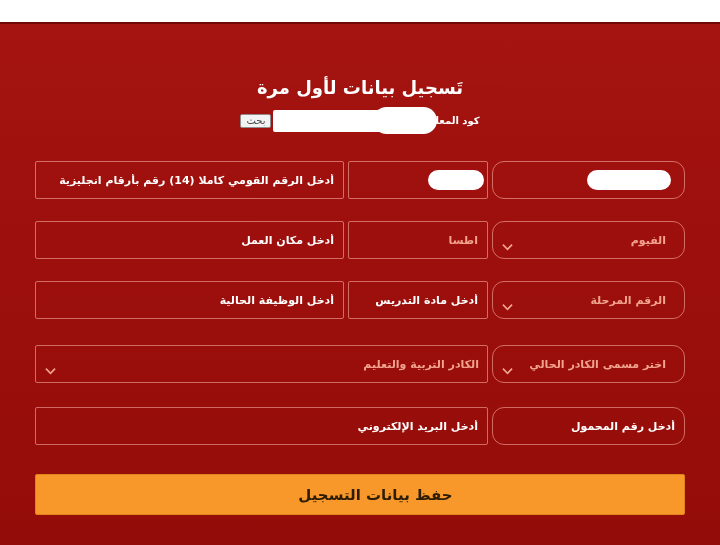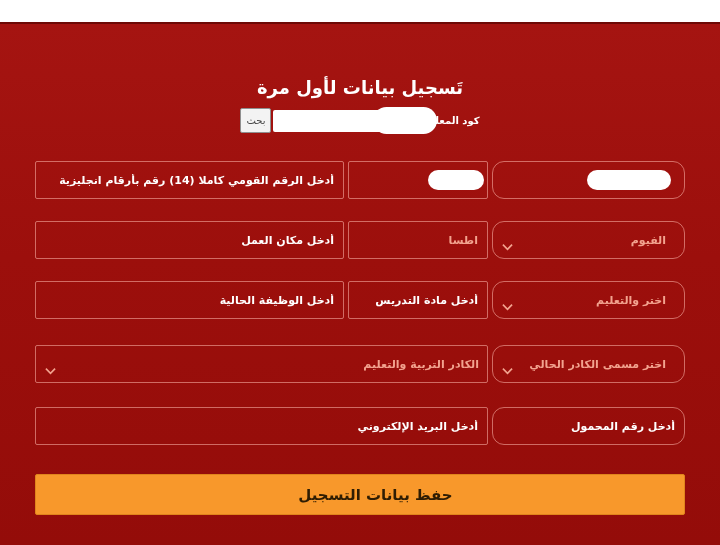--- a/index.html
+++ b/index.html
@@ -66,21 +66,21 @@
     position: absolute;
     top: -3px;
     right: -14px;
     width: 64px;
     height: 27px;
     border-radius: 14px;
     background: #ffffff;
   }
   .search-btn {
     width: 31px;
-    height: 25px;
+    height: 14px;
     margin-right: 2px;
     background: #f3f3f3;
     border: 1px solid #8f8f8f;
     border-radius: 2px;
     color: #4a4a4a;
     font-size: 10px;
     font-family: "DejaVu Sans", sans-serif;
     padding: 0;
     cursor: pointer;
   }
@@ -211,21 +211,21 @@
       <div class="cell w-mid">
         <input type="text" value="اطسا" style="">
       </div>
       <div class="cell w-flex">
         <input type="text" placeholder="أدخل مكان العمل" style="">
       </div>
     </div>
 
     <div class="form-row r3">
       <div class="cell w-right select-cell">
-        <span class="sel-value">اختر والتعليم</span>
+        <span class="sel-value">الرقم المرحلة</span>
         <span class="chevron">
           <svg viewBox="0 0 12 8" width="11" height="8">
               <polyline points="1,1.5 6,6.5 11,1.5" fill="none" stroke="#f2a38f" stroke-width="1.8"></polyline>
             </svg>
         </span>
       </div>
       <div class="cell w-mid">
         <input type="text" placeholder="أدخل مادة التدريس" style="">
       </div>
       <div class="cell w-flex">

